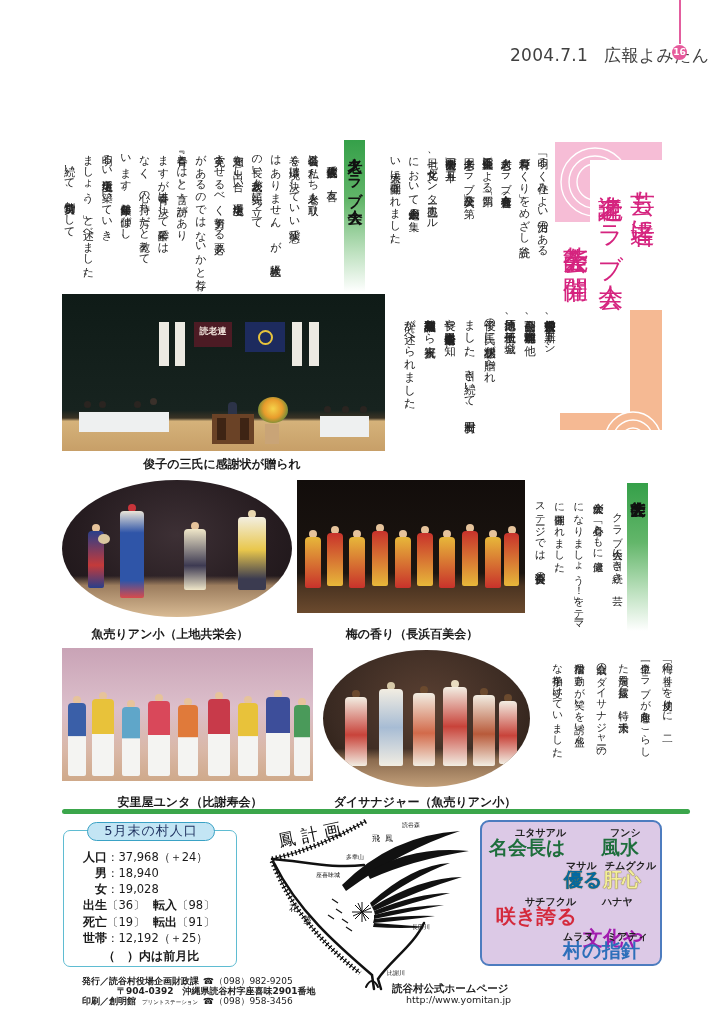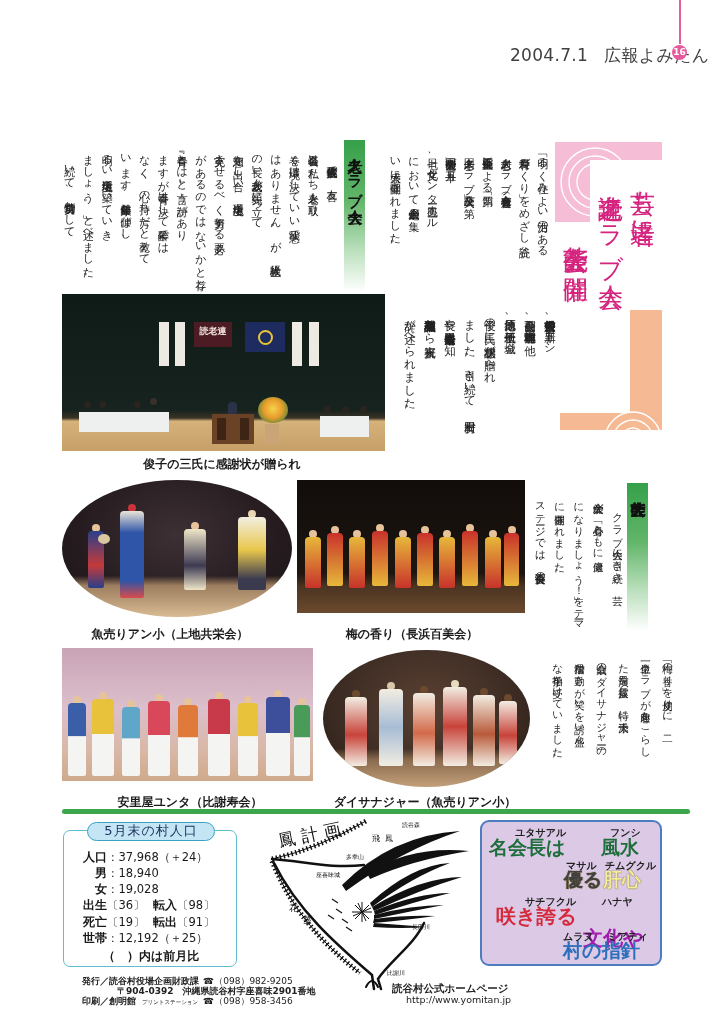--- a/index.html
+++ b/index.html
@@ -377,21 +377,21 @@
     </g>
   </svg>
 
   <div class="abs" style="left:480px;top:820px;width:182px;height:146px;background:#dcc9e6;border:2px solid #4d7cbf;border-radius:9px;box-sizing:border-box;"></div>
   <span class="ruby" style="left:515px;top:826px;">ユタサアル</span>
   <span class="ruby" style="left:610px;top:826px;">フンシ</span>
   <span class="slg" style="left:489px;top:835px;font-size:19px;color:#1e6e3c;">名会長は</span>
   <span class="slg" style="left:601px;top:835px;font-size:19px;color:#1e6e3c;">風水</span>
   <span class="ruby" style="left:566px;top:859px;">マサル</span>
   <span class="ruby" style="left:605px;top:859px;">チムグクル</span>
-  <span class="slg" style="left:564px;top:867px;font-size:19px;color:#404040;text-shadow:0 0 1px #7a6a2a,0 0 1px #7a6a2a;">優る</span>
+  <span class="slg" style="left:564px;top:867px;font-size:19px;color:#0369a1;text-shadow:0 0 1px #7a6a2a,0 0 1px #7a6a2a;">優る</span>
   <span class="slg" style="left:603px;top:867px;font-size:19px;color:#f3ee9a;text-shadow:0 0 1px #7a6a2a,0 0 1px #7a6a2a;">肝心</span>
   <span class="ruby" style="left:525px;top:895px;">サチフクル</span>
   <span class="ruby" style="left:602px;top:895px;">ハナヤ</span>
   <span class="slg" style="left:496px;top:903px;font-size:20px;color:#d42a3c;">咲き誇る</span>
   <span class="slg" style="left:583px;top:925px;font-size:20px;color:#a21caf;">文化や</span>
   <span class="ruby" style="left:563px;top:930px;">ムラヌ</span>
   <span class="ruby" style="left:607px;top:930px;">ミアティ</span>
   <span class="slg" style="left:563px;top:938px;font-size:19px;color:#2d6fba;">村の</span>
   <span class="slg" style="left:602px;top:938px;font-size:19px;color:#2d6fba;">指針</span>
 

